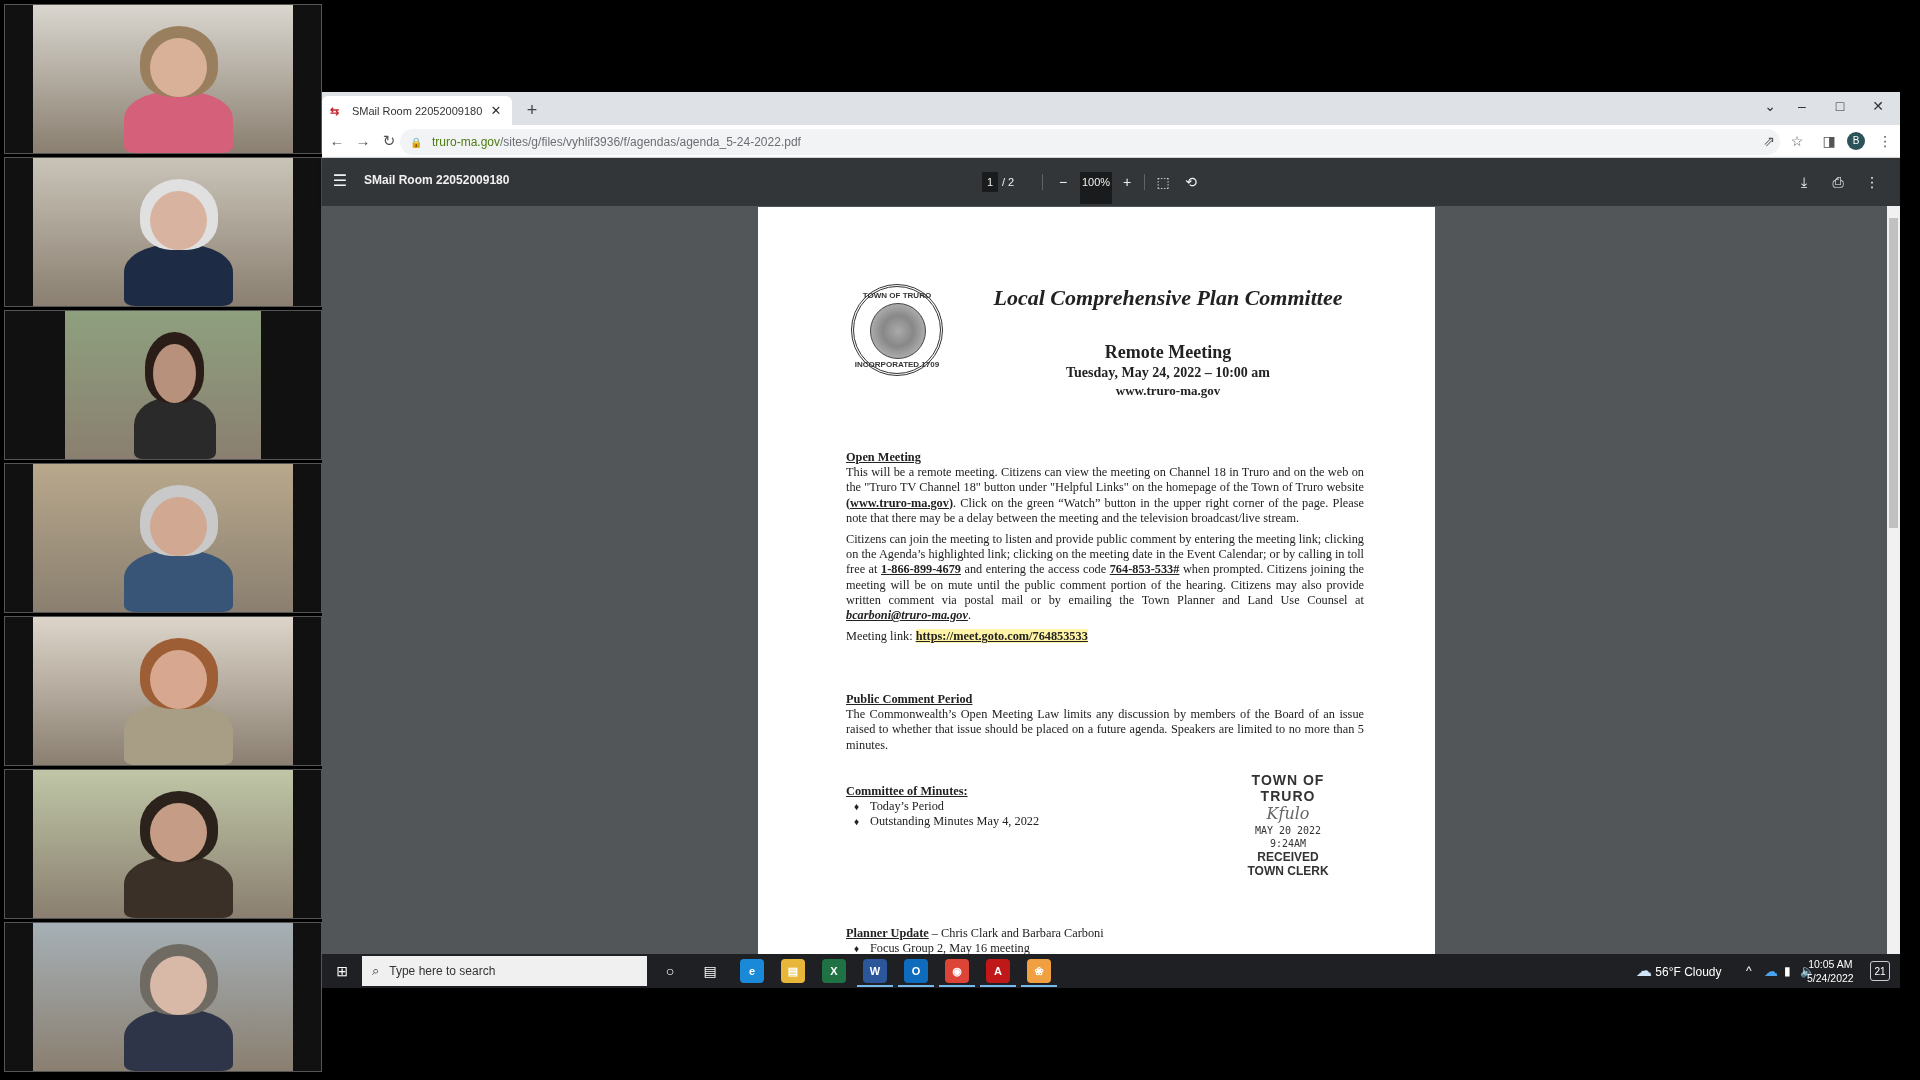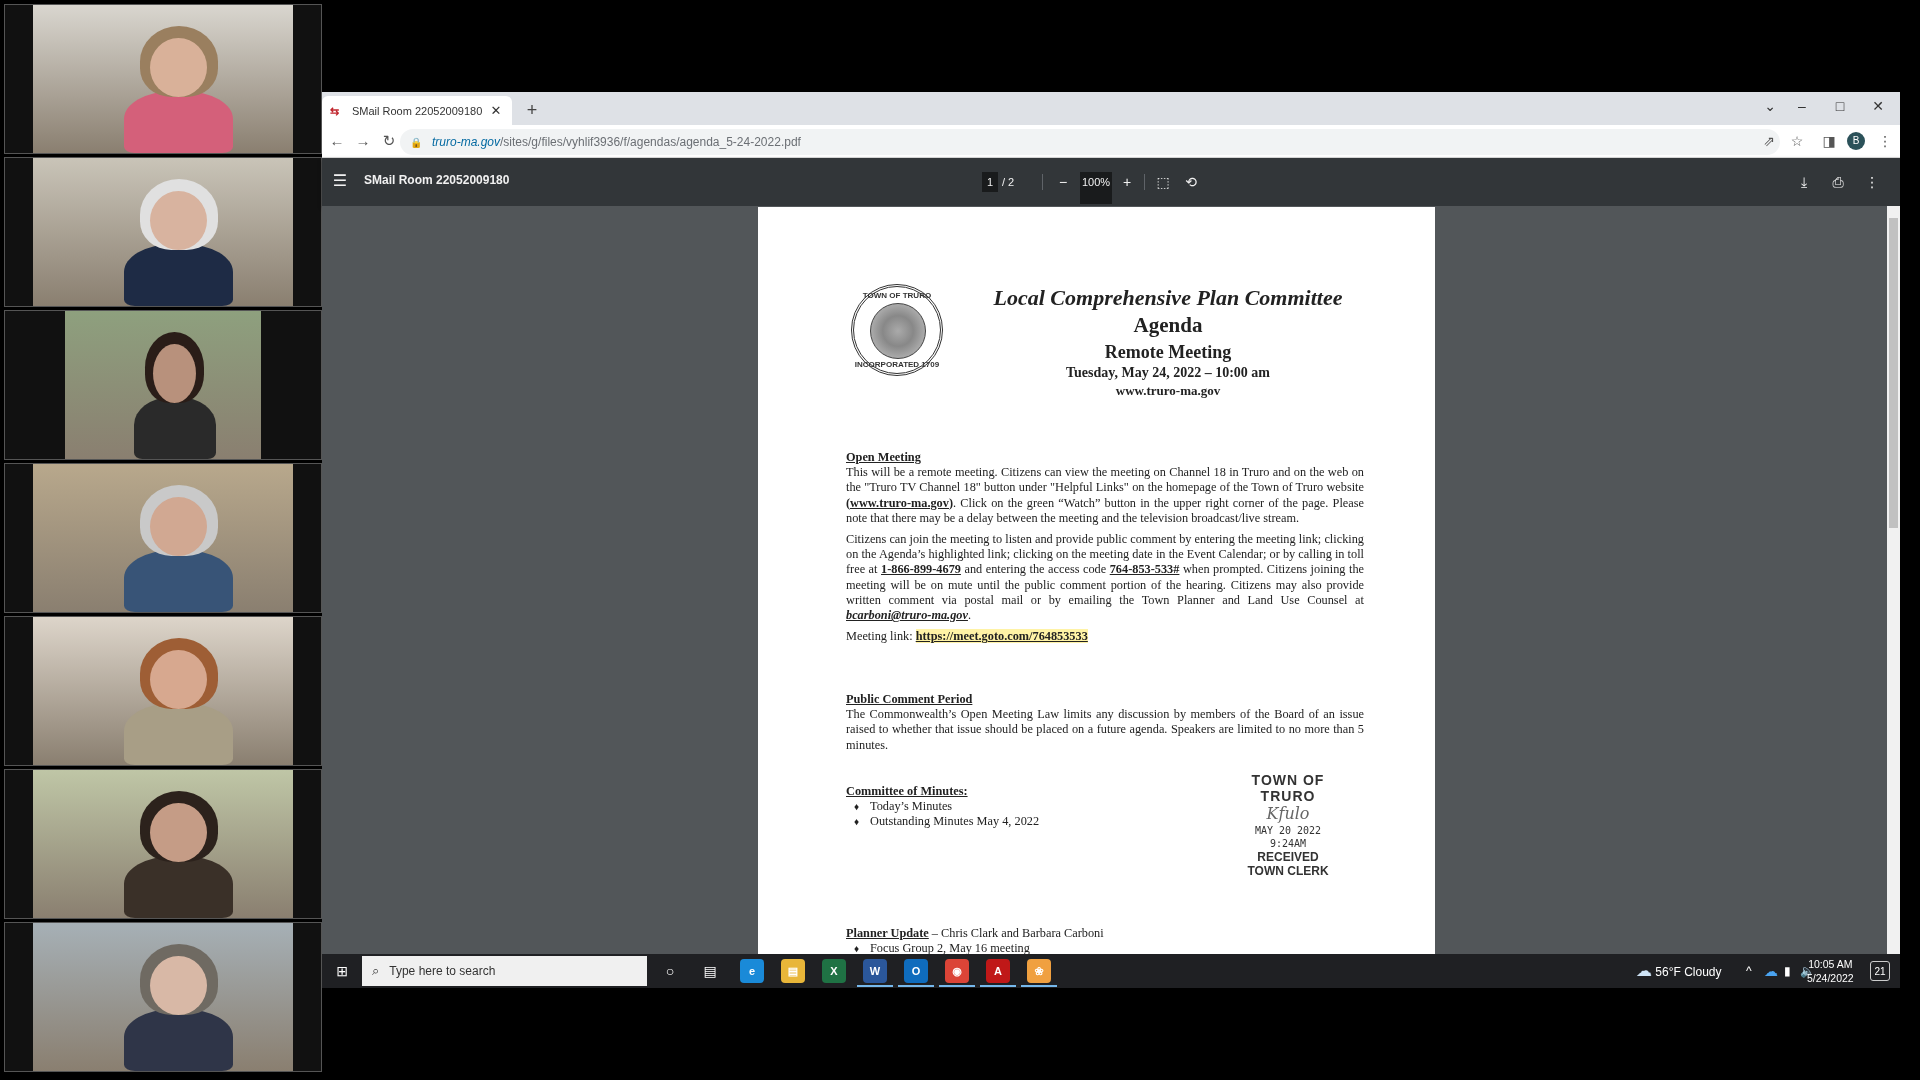--- a/index.html
+++ b/index.html
@@ -21,21 +21,21 @@
   .tab .favicon { width: 14px; height: 10px; margin-right: 8px; color: #c0242c; font-weight: bold; font-size: 11px; line-height: 10px; }
   .tab .tab-title { flex: 1; white-space: nowrap; overflow: hidden; }
   .tab .tab-close { font-size: 13px; color: #333; width: 16px; text-align: center; }
   .newtab { position: absolute; left: 198px; top: 7px; width: 24px; height: 24px; font-size: 18px; color: #444; text-align: center; line-height: 22px; }
   .winctl { position: absolute; top: 0; height: 33px; width: 40px; text-align: center; line-height: 28px; font-size: 14px; color: #333; }
 
   #addrbar { position: absolute; left: 0; top: 33px; width: 100%; height: 33px; background: #fff; border-bottom: 1px solid #ddd; }
   .navbtn { position: absolute; top: 5px; width: 22px; height: 22px; text-align: center; line-height: 22px; font-size: 15px; color: #555; }
   .omnibox { position: absolute; left: 78px; top: 4px; width: 1380px; height: 26px; background: #f1f3f4; border-radius: 13px; display: flex; align-items: center; padding-left: 10px; font-size: 12px; color: #202124; }
   .omnibox .lock { width: 14px; font-size: 10px; color: #5f6368; margin-right: 8px; }
-  .omnibox .host { color: #0369a1; font-style: italic; }
+  .omnibox .host { color: #4d7c0f; }
   .omnibox .path { color: #6b6f74; }
   .toolicon { position: absolute; top: 5px; width: 22px; height: 22px; text-align: center; line-height: 22px; font-size: 14px; color: #555; }
   .avatar { position: absolute; top: 7px; left: 1525px; width: 18px; height: 18px; border-radius: 50%; background: #2b5159; color: #fff; font-size: 10px; text-align: center; line-height: 18px; }
 
   #pdftoolbar { position: absolute; left: 0; top: 66px; width: 100%; height: 48px; background: #323639; color: #f1f1f1; box-shadow: 0 2px 4px rgba(0,0,0,0.4); }
   #pdftoolbar .menu { position: absolute; left: 8px; top: 13px; width: 20px; height: 20px; font-size: 16px; line-height: 20px; text-align: center; }
   #pdftoolbar .doctitle { position: absolute; left: 42px; top: 15px; font-size: 12px; font-weight: bold; }
   .pgbox { position: absolute; top: 14px; height: 20px; font-size: 11px; line-height: 20px; }
   .pgnum { position: absolute; left: 660px; top: 14px; width: 16px; height: 20px; background: #191b1c; text-align: center; font-size: 11px; line-height: 20px; }
   .sep { position: absolute; top: 16px; width: 1px; height: 16px; background: #5f6368; }
@@ -192,40 +192,39 @@
     <div class="tbicon" style="left:1539px">⋮</div>
   </div>
 
   <div id="viewer">
     <div id="page">
       <div class="seal">
         <div class="seal-text" style="top:4px">TOWN OF TRURO</div>
         <div class="seal-text" style="bottom:4px">INCORPORATED 1709</div>
       </div>
       <div class="hdr h1">Local Comprehensive Plan Committee</div>
-      <div class="hdr h2">Agenda</div>
       <div class="hdr h3">Remote Meeting</div>
       <div class="hdr h4">Tuesday, May 24, 2022 – 10:00 am</div>
       <div class="hdr h5">www.truro-ma.gov</div>
 
       <div class="sec" style="top:243px">
         <div class="sec-title">Open Meeting</div>
         <div><span>This will be a remote meeting.  Citizens can view the meeting on Channel 18 in Truro and on the web on the "Truro TV Channel 18" button under "Helpful Links" on the homepage of the Town of Truro website </span><span class="u">(www.truro-ma.gov)</span><span>.  Click on the green “Watch” button in the upper right corner of the page.  Please note that there may be a delay between the meeting and the television broadcast/live stream.</span></div>
         <div style="margin-top:6px"><span>Citizens can join the meeting to listen and provide public comment by entering the meeting link; clicking on the Agenda’s highlighted link; clicking on the meeting date in the Event Calendar; or by calling in toll free at </span><span class="u">1-866-899-4679</span><span> and entering the access code </span><span class="u">764-853-533#</span><span> when prompted.  Citizens joining the meeting will be on mute until the public comment portion of the hearing.  Citizens may also provide written comment via postal mail or by emailing the Town Planner and Land Use Counsel at </span><span class="ui">bcarboni@truro-ma.gov</span><span>.</span></div>
         <div style="margin-top:6px"><span>Meeting link:  </span><span class="hl">https://meet.goto.com/764853533</span></div>
       </div>
 
       <div class="sec" style="top:485px">
         <div class="sec-title">Public Comment Period</div>
         <div>The Commonwealth’s Open Meeting Law limits any discussion by members of the Board of an issue raised to whether that issue should be placed on a future agenda.  Speakers are limited to no more than 5 minutes.</div>
       </div>
 
       <div class="sec" style="top:577px; width:320px">
         <div class="sec-title">Committee of Minutes:</div>
-        <div class="bullet">Today’s Minutes</div>
+        <div class="bullet">Today’s Period</div>
         <div class="bullet">Outstanding Minutes May 4, 2022</div>
       </div>
 
 
       <div class="sec" style="top:719px; width:400px">
         <div><span class="sec-title">Planner Update</span><span> – Chris Clark and Barbara Carboni</span></div>
         <div class="bullet">Focus Group 2, May 16 meeting</div>
       </div>
 
       <div class="stamp">

